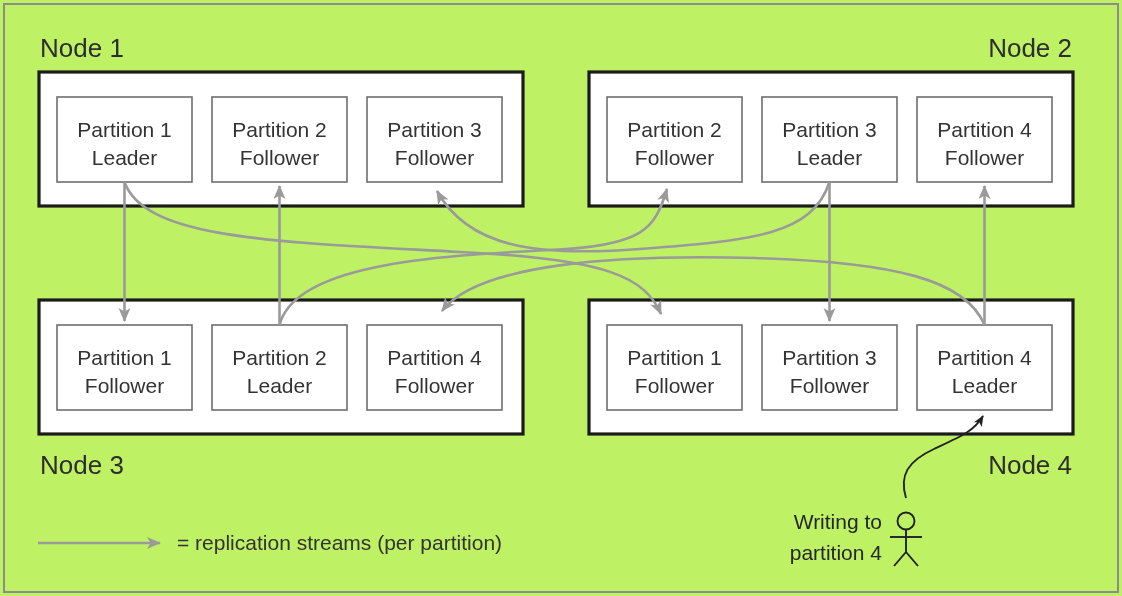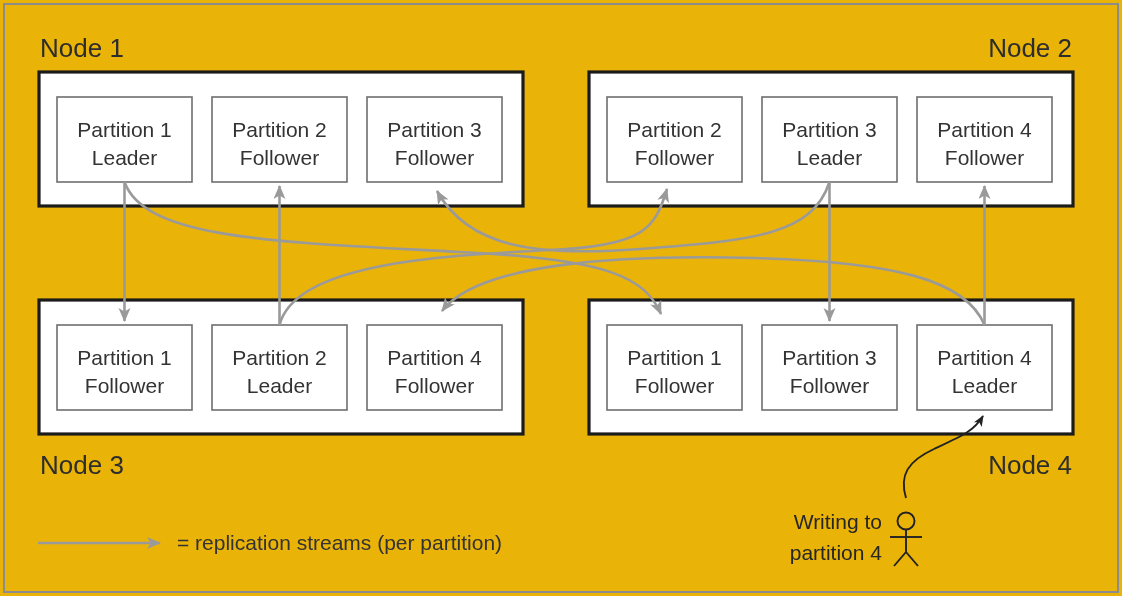--- a/index.html
+++ b/index.html
@@ -5,21 +5,21 @@
   html, body {
     margin: 0;
     padding: 0;
     background: #ffffff;
     font-family: "Liberation Sans", sans-serif;
   }
   .stage {
     position: relative;
     width: 1122px;
     height: 596px;
-    background: #eab308;
+    background: #bef264;
     overflow: hidden;
   }
   svg { display: block; }
   .node-box   { fill: #ffffff; stroke: #1b1b1b; stroke-width: 3.2; }
   .part-box   { fill: #ffffff; stroke: #6e6e6e; stroke-width: 1.6; }
   .frame      { fill: none;    stroke: #8c8c8c; stroke-width: 2; }
   .node-label { font-size: 26px; fill: #2d2d2d; }
   .part-label { font-size: 21px; fill: #333333; text-anchor: middle; }
   .legend-label { font-size: 21px; fill: #333333; }
   .anno-label { font-size: 21px; fill: #262626; text-anchor: end; }

